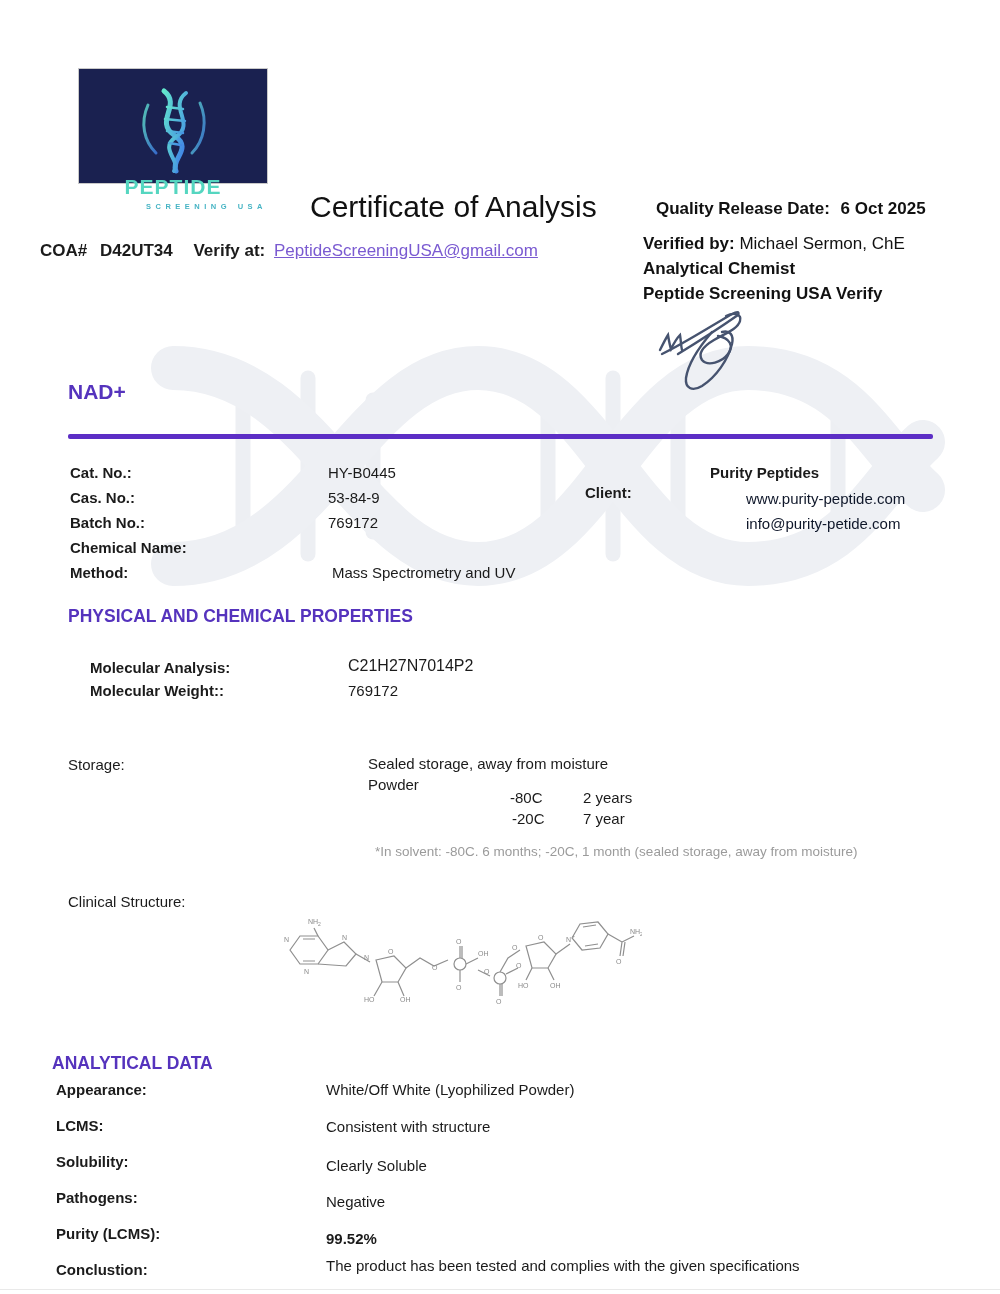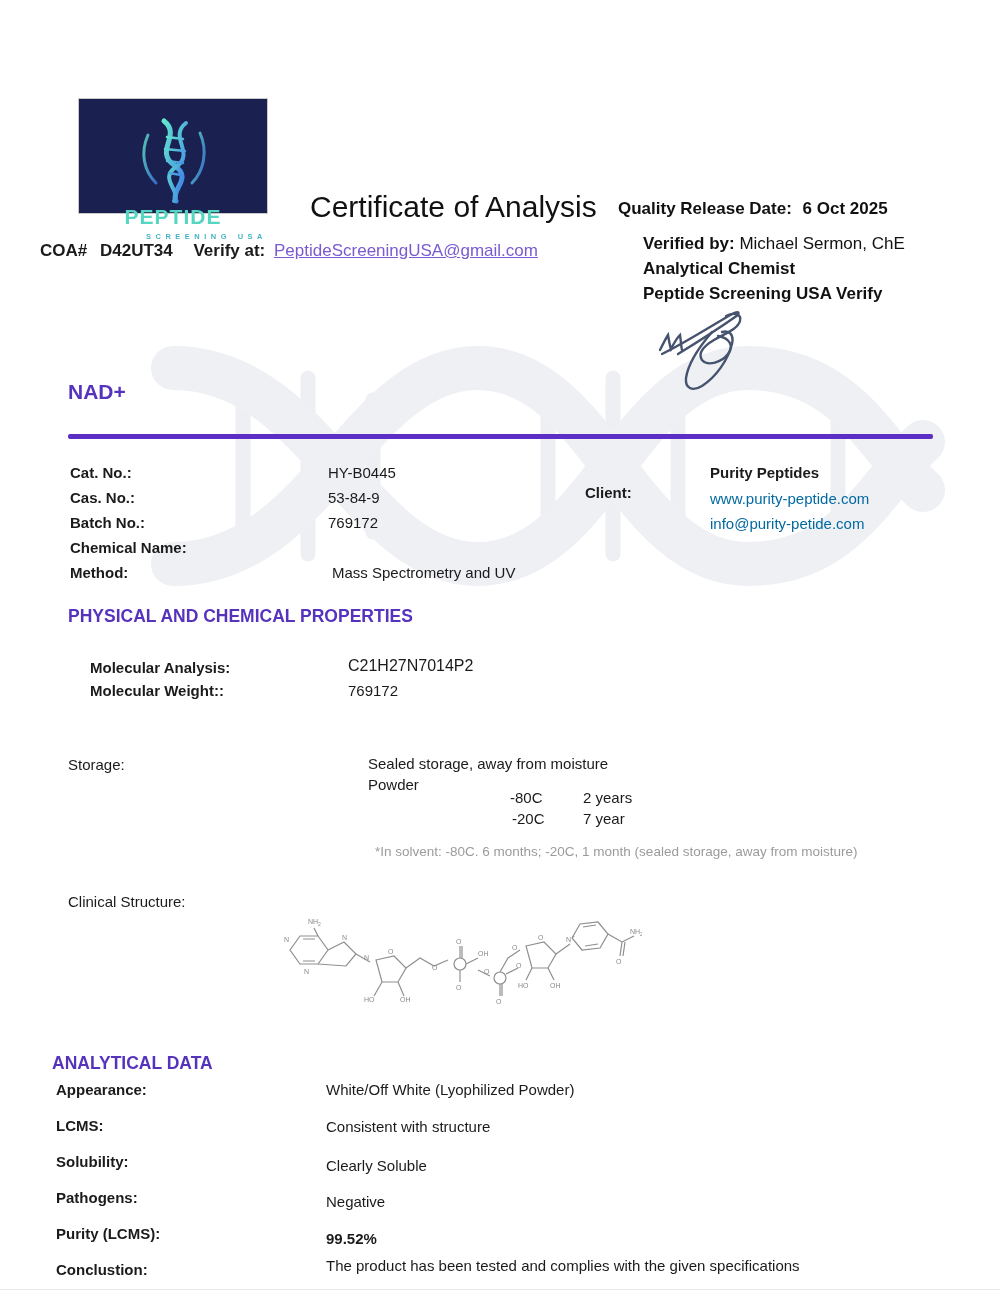--- a/index.html
+++ b/index.html
@@ -3,25 +3,25 @@
 <meta charset="utf-8">
 <style>
   * { margin:0; padding:0; box-sizing:border-box; }
   html,body { background:#ffffff; }
   body { font-family:"Liberation Sans","DejaVu Sans",sans-serif; color:#1b1b1b; }
   .page { position:relative; width:1000px; height:1294px; background:#fff; overflow:hidden; }
   .abs { position:absolute; white-space:nowrap; }
   .b { font-weight:bold; }
   .purple-h { color:#5533bd; font-weight:bold; }
   .link { color:#7a5ad1; text-decoration:underline; cursor:pointer; }
-  .link-plain { color:#0369a1; text-decoration:none; cursor:pointer; }
+  .link-plain { color:#0f172a; text-decoration:none; cursor:pointer;margin-left:36px; }
 
   
   .logo-box { position:absolute; left:78px; top:68px; width:190px; height:116px;
-              background:#1a2150; border:1px solid #c9c9c9;margin-top:30px; }
+              background:#1a2150; border:1px solid #c9c9c9; }
   .logo-brand { position:absolute; left:0; right:0; top:106px; text-align:center;
                 color:#55d6c0; font-weight:bold; font-size:21px; letter-spacing:1px; }
   .logo-sub { position:absolute; left:0; right:0; top:133px; text-align:right;
               color:#46b4c4; font-size:7.5px; letter-spacing:4.5px; font-weight:bold; }
 
   .title { font-size:30px; color:#111; }
 
   .hdr-line { font-size:17px; line-height:25px; color:#111; }
 
   .divider { position:absolute; left:68px; top:434px; width:865px; height:5px;
@@ -69,21 +69,21 @@
         <path d="M 14 22 C 6 40 10 58 22 70" stroke-width="3" opacity="0.8"></path>
         <path d="M 66 20 C 74 38 70 58 58 70" stroke-width="3" opacity="0.8"></path>
       </g>
     </svg>
     <div class="logo-brand">PEPTIDE</div>
     <div class="logo-sub">SCREENING USA</div>
   </div>
 
   <div class="abs title" style="left:310px; top:190px;">Certificate of Analysis</div>
 
-  <div class="abs hdr-line" style="left:618px; top:196px;text-align:right;">
+  <div class="abs hdr-line" style="left:656px; top:196px;text-align:right;">
     <span class="b">Quality Release Date:</span>
     <span class="b" style="margin-left:6px;">6 Oct 2025</span>
   </div>
   <div class="abs hdr-line" style="left:643px; top:231px;">
     <span class="b">Verified by:</span>
     <span>Michael Sermon, ChE</span>
   </div>
   <div class="abs hdr-line b" style="left:643px; top:256px;">Analytical Chemist</div>
   <div class="abs hdr-line b" style="left:643px; top:281px;">Peptide Screening USA Verify</div>
 

